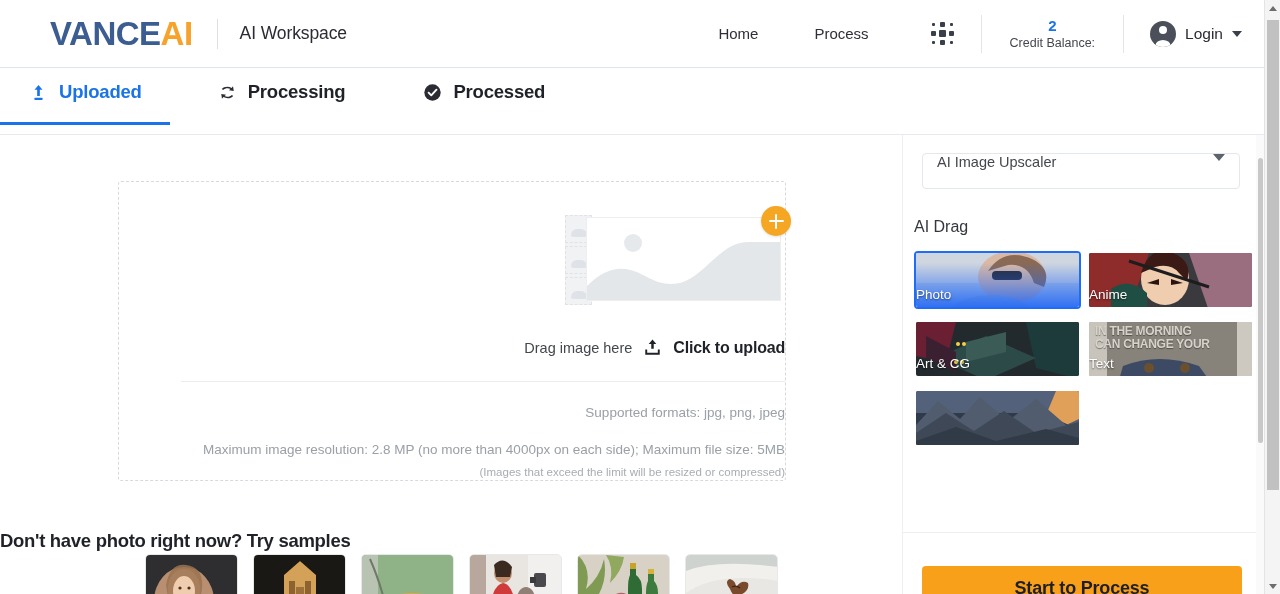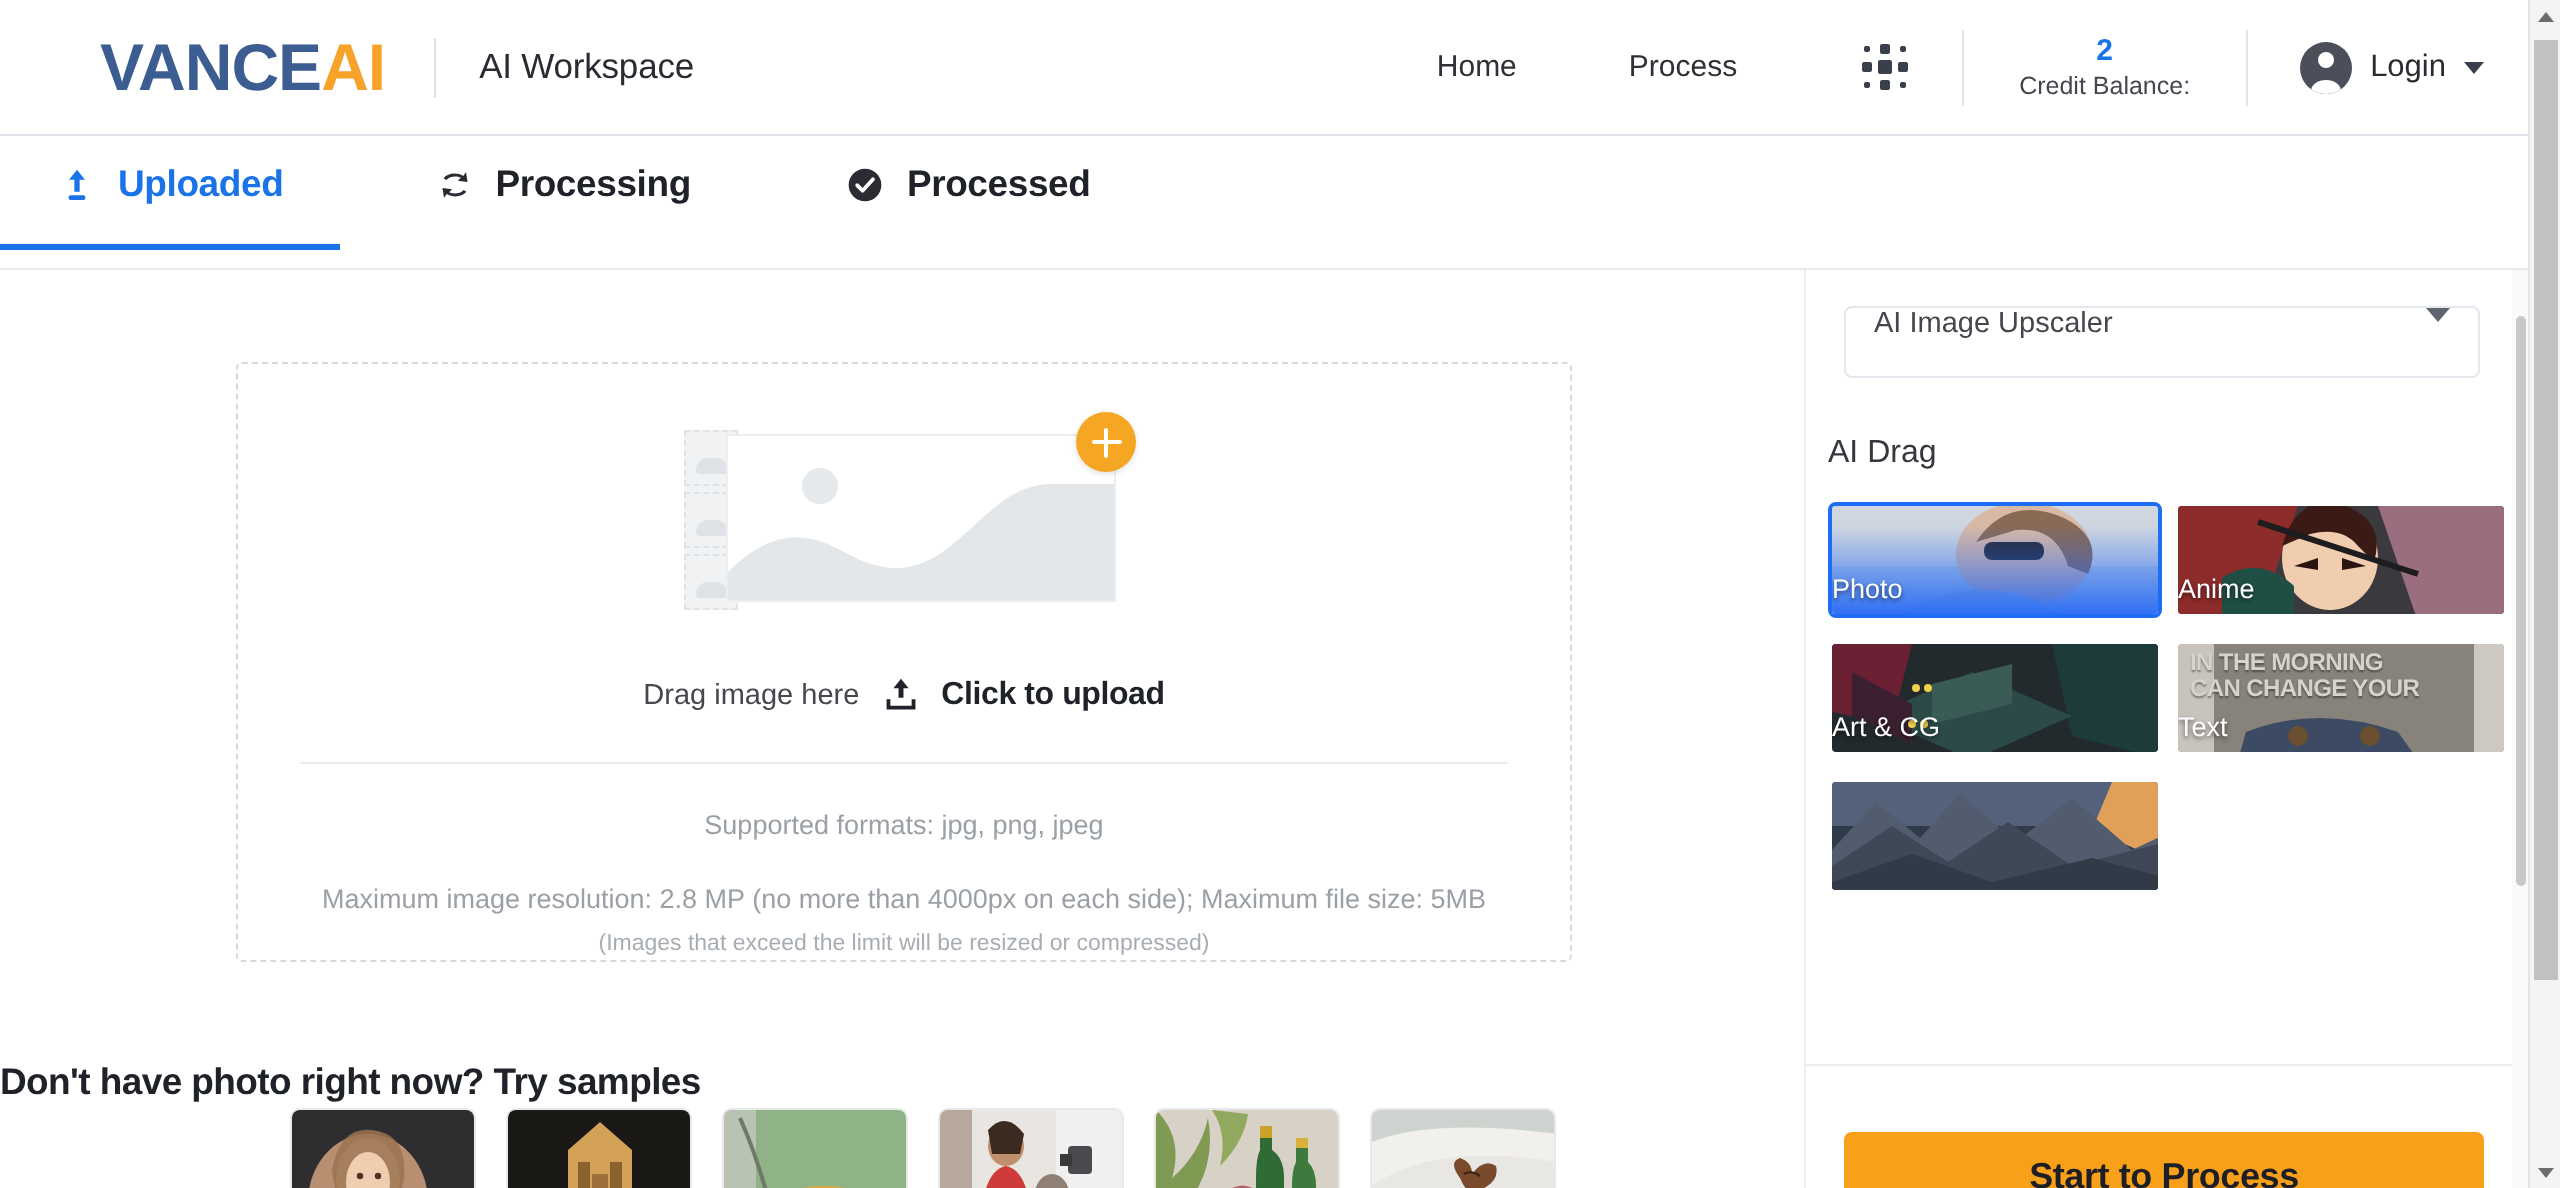--- a/index.html
+++ b/index.html
@@ -132,21 +132,21 @@
     position: relative; overflow: hidden;
     border-right: 1px solid #eceff3;
   }
 
   
   .dropzone {
     position: absolute; left: 118px; top: 46px;
     width: 668px; height: 300px;
     border: 1px dashed #d6dade;
     border-radius: 3px;
-    display: flex; flex-direction: column; align-items: center;
+    display: flex; flex-direction: column; align-items: flex-end;
   }
   .ph-wrap { position: relative; margin-top: 33px; width: 220px; height: 90px; }
   .ph-strip {
     position: absolute; left: 0; top: 0; width: 27px; height: 90px;
     display: flex; flex-direction: column; justify-content: space-between;
     background: #f0f2f4;
   }
   .ph-cell {
     width: 27px; height: 28px; position: relative;
     border: 1px dashed #dfe3e7;

